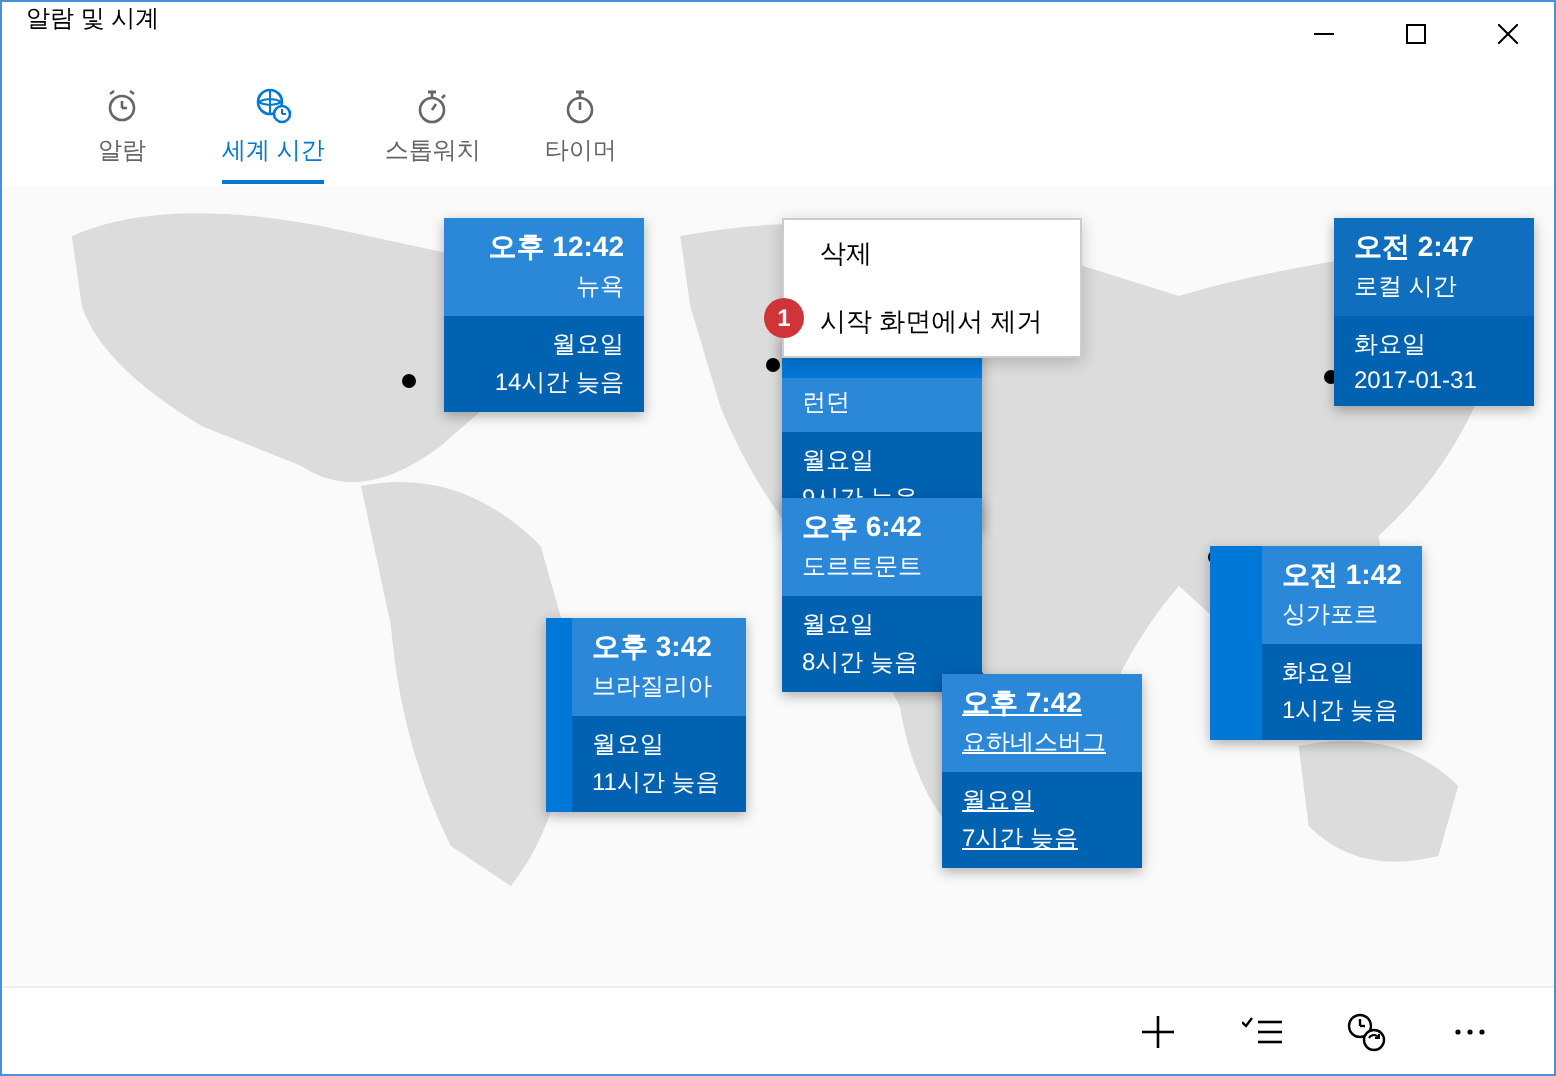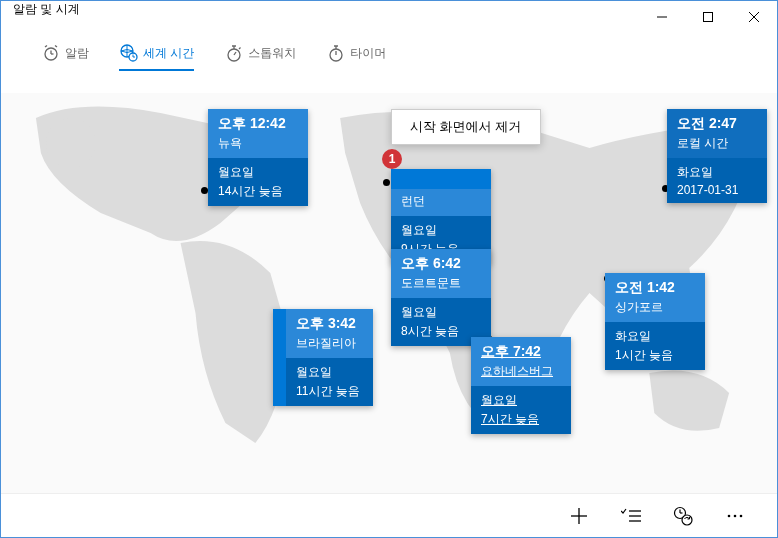--- a/index.html
+++ b/index.html
@@ -4,21 +4,21 @@
   <style>
     * { margin: 0; padding: 0; box-sizing: border-box; }
     body { font-family: 'Malgun Gothic', 'Segoe UI', sans-serif; width: 778px; height: 538px; background: #fff; overflow: hidden; border: 1px solid #4a90d9; }
     
     .titlebar { height: 32px; display: flex; align-items: flex-start; padding-left: 12px; }
     .titlebar-title { font-size: 12px; color: #000; flex: 1; }
     .titlebar-controls { display: flex; height: 32px; }
     .titlebar-btn { width: 46px; height: 32px; display: flex; align-items: center; justify-content: center; font-size: 10px; color: #000; cursor: pointer; }
     
     .tabs { height: 60px; display: flex; gap: 30px; padding-left: 40px; align-items: flex-start; padding-top: 10px; }
-    .tab { display: flex; align-items: center; gap: 4px; color: #666; cursor: pointer; padding-bottom: 6px; border-bottom: 2px solid transparent; min-width: 40px; }
+    .tab { display: flex; flex-direction: column; align-items: center; gap: 4px; color: #666; cursor: pointer; padding-bottom: 6px; border-bottom: 2px solid transparent; min-width: 40px; }
     .tab.active { color: #0078d7; border-bottom-color: #0078d7; }
     .tab-icon { width: 20px; height: 20px; display: flex; align-items: center; justify-content: center; }
     .tab-label { font-size: 12px; }
     
     .content { position: relative; height: 400px; background: #fafafa; overflow: hidden; }
     .worldmap { position: absolute; inset: 0; }
     .worldmap svg { width: 100%; height: 100%; }
     
     .clock-card { position: absolute; background: #0078d7; color: #fff; font-size: 12px; min-width: 100px; box-shadow: 0 2px 6px rgba(0,0,0,0.3); }
     .clock-card.local { background: #005a9e; }
@@ -126,21 +126,21 @@
     </svg>
   </div>
 
   <div class="dot" style="left:200px; top:94px;"></div>
   <div class="dot" style="left:382px; top:86px;"></div>
   <div class="dot" style="left:484px; top:242px;"></div>
   <div class="dot" style="left:272px; top:255px;"></div>
   <div class="dot" style="left:603px; top:182px;"></div>
   <div class="dot" style="left:661px; top:92px;"></div>
 
-  <div class="clock-card" style="left:207px; top:16px;">
+  <div class="clock-card" style="left:221px; top:16px;text-align:right;">
     <div class="card-top">
       <div class="card-time">오후 12:42</div>
       <div class="card-city">뉴욕</div>
     </div>
     <div class="card-bottom">
       <div class="card-day">월요일</div>
       <div class="card-offset">14시간 늦음</div>
     </div>
   </div>
 
@@ -183,21 +183,21 @@
     <div class="card-top">
       <div class="card-time">오후 7:42</div>
       <div class="card-city">요하네스버그</div>
     </div>
     <div class="card-bottom">
       <div class="card-day">월요일</div>
       <div class="card-offset">7시간 늦음</div>
     </div>
   </div>
 
-  <div class="clock-card" style="left:604px; top:180px;">
+  <div class="clock-card" style="left:604px; top:180px;padding-left:26px;">
     <div class="card-top">
       <div class="card-time">오전 1:42</div>
       <div class="card-city">싱가포르</div>
     </div>
     <div class="card-bottom">
       <div class="card-day">화요일</div>
       <div class="card-offset">1시간 늦음</div>
     </div>
   </div>
 
@@ -206,20 +206,21 @@
       <div class="card-time">오전 2:47</div>
       <div class="card-city">로컬 시간</div>
     </div>
     <div class="card-bottom">
       <div class="card-day">화요일</div>
       <div class="card-offset">2017-01-31</div>
     </div>
   </div>
 
   <div class="context-menu" style="left:390px; top:16px;">
+    <div class="context-item">삭제</div>
     <div class="context-item">시작 화면에서 제거</div>
   </div>
   <div class="badge" style="left:381px; top:56px;">1</div>
 </div>
 
 <div class="bottombar">
   <div class="bottombar-btn">
     <svg width="18" height="18" viewBox="0 0 18 18">
         <line x1="9" y1="1" x2="9" y2="17" stroke="#000" stroke-width="1.3"></line>
         <line x1="1" y1="9" x2="17" y2="9" stroke="#000" stroke-width="1.3"></line>

